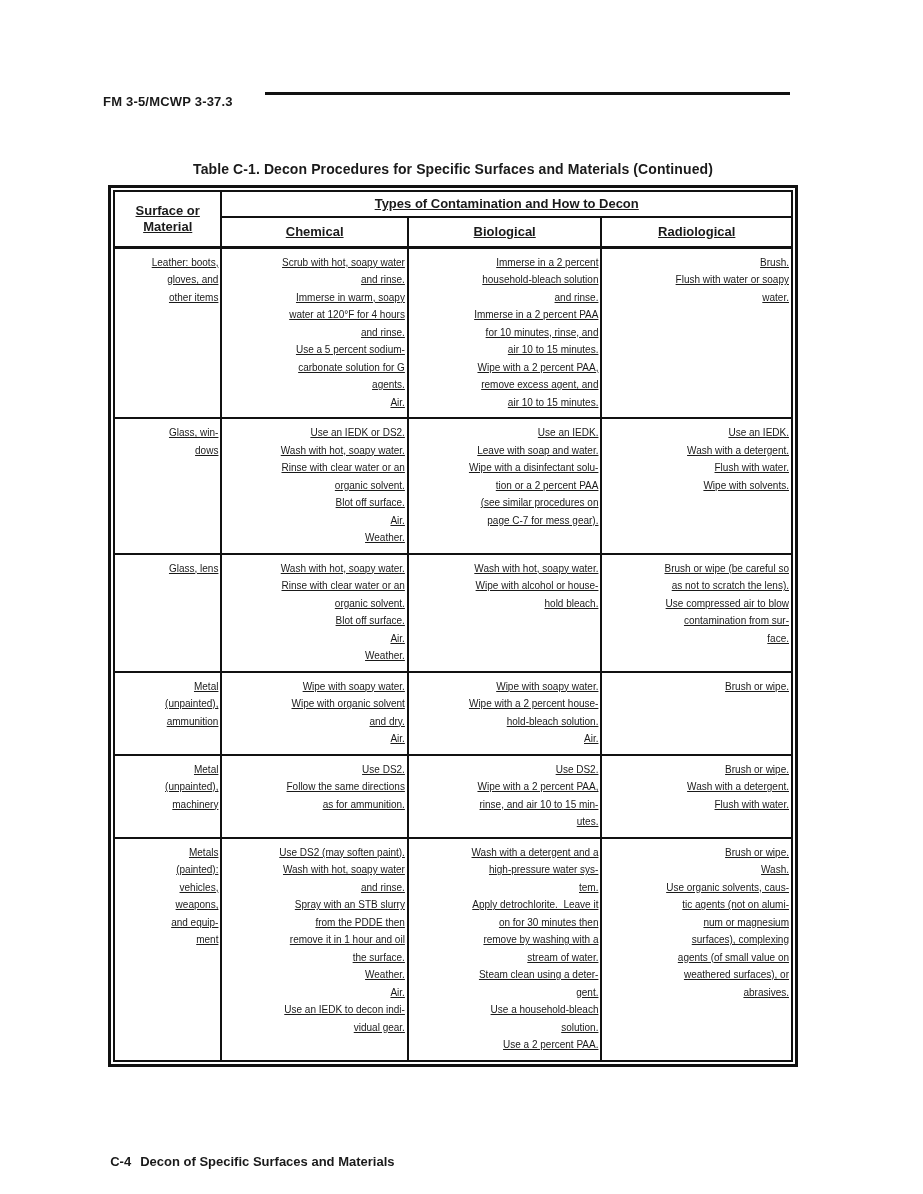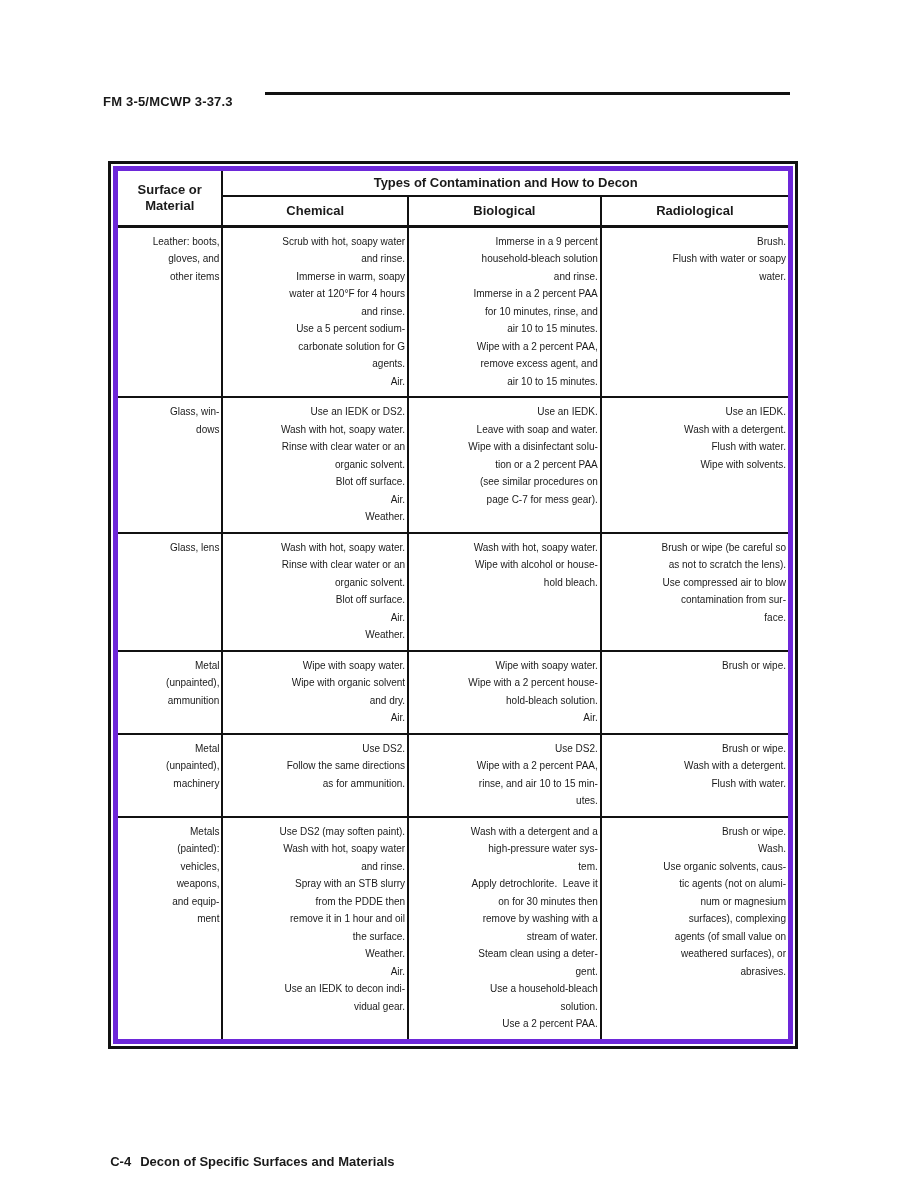--- a/index.html
+++ b/index.html
@@ -26,21 +26,22 @@
   }
   .table-title {
     text-align: center; font-weight: bold; font-size: 14px;
     margin-bottom: 8px; letter-spacing: 0.1px;
   }
   .table-frame {
     border: 3px solid #111; padding: 2px; background: #fff;
   }
   table {
     border-collapse: collapse; table-layout: fixed; width: 100%;
-    border: 5px solid #6d28d9;
+    border: 1px solid #6d28d9;
+    text-decoration: underline;
   }
   col.c-surface { width: 106px; }
   col.c-chem   { width: 184px; }
   col.c-bio    { width: 191px; }
   col.c-rad    { width: 188px; }
   th, td { border: 2px solid #111; vertical-align: top; }
   thead th {
     font-size: 13px; font-weight: bold; text-align: center;
     vertical-align: middle; line-height: 16px; padding: 4px 2px;
   }
@@ -61,20 +62,21 @@
 </style>
 </head>
 <body>
 
 <div class="page-header">
   <span class="hdr-label">FM 3-5/MCWP 3-37.3</span>
   <span class="hdr-rule"></span>
 </div>
 
 <div class="content">
+  <div class="table-title">Table C-1. Decon Procedures for Specific Surfaces and Materials (Continued)</div>
   <div class="table-frame">
     <table>
       <colgroup>
         <col class="c-surface">
           <col class="c-chem">
           <col class="c-bio">
           <col class="c-rad">
       </colgroup>
       <thead>
         <tr>
@@ -110,21 +112,21 @@
                 <div class="line">Use a 5 percent sodium-</div>
                 <div class="line cont">carbonate solution for G</div>
                 <div class="line cont">agents.</div>
               </div>
               <div class="sentence">
                 <div class="line">Air.</div>
               </div>
             </td>
             <td>
               <div class="sentence">
-                <div class="line">Immerse in a 9 percent</div>
+                <div class="line">Immerse in a 2 percent</div>
                 <div class="line cont">household-bleach solution</div>
                 <div class="line cont">and rinse.</div>
               </div>
               <div class="sentence">
                 <div class="line">Immerse in a 2 percent PAA</div>
                 <div class="line cont">for 10 minutes, rinse, and</div>
                 <div class="line cont">air 10 to 15 minutes.</div>
               </div>
               <div class="sentence">
                 <div class="line">Wipe with a 2 percent PAA,</div>

